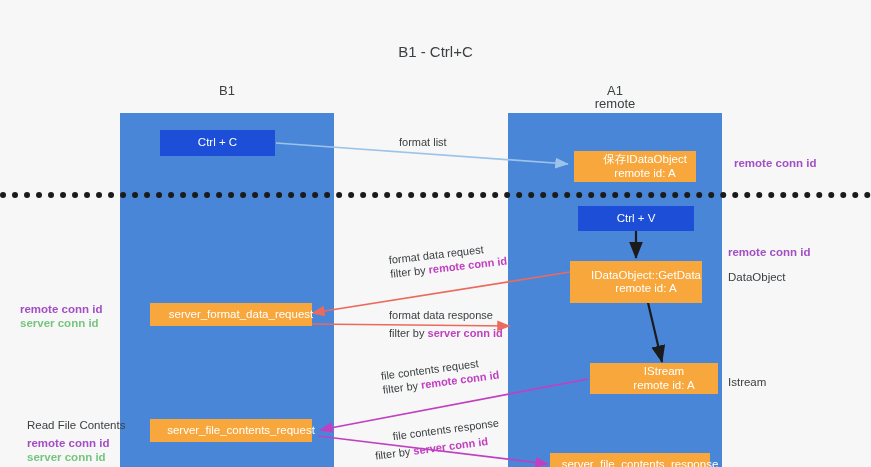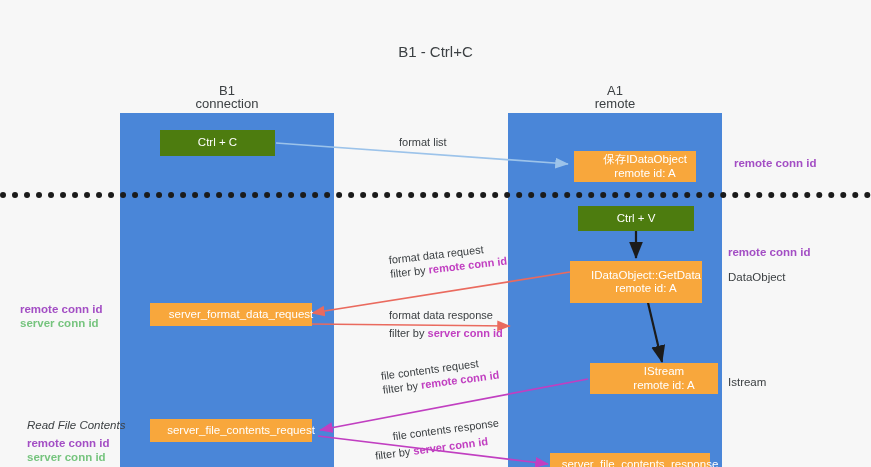--- a/index.html
+++ b/index.html
@@ -39,21 +39,21 @@
   .node{
     box-sizing:border-box;
     display:flex;flex-direction:column;align-items:center;justify-content:center;
     text-align:center;
     font-size:11.5px;line-height:13.5px;
     color:#ffffff;
     padding:2px 4px;
   }
   .node .l2{font-size:11.5px;}
   .orange{background:#f8a73c;padding-left:24px;}
-  .green{background:#4d7c0f;}
+  .green{background:#1d4ed8;}
 
   
   .caption{font-size:11.5px;line-height:14px;color:#3c4043;}
   .cid-remote{color:#a34ec4;font-weight:bold;}
   .cid-server-green{color:#76c47e;font-weight:bold;}
   .cid-server-purple{color:#c13fc1;font-weight:bold;}
 
   
   .alabel{
     font-size:11px;line-height:14px;color:#3c4043;white-space:nowrap;
@@ -67,21 +67,20 @@
 <body>
 
 <div id="stage">
 
   <div class="abs title">
     <div>B1 - Ctrl+C</div>
   </div>
 
   <div class="abs lane-head" style="left:120px;top:50px;width:214px;">
     <div>B1</div>
-    <div>connection</div>
   </div>
   <div class="abs lane-head" style="left:508px;top:50px;width:214px;">
     <div>A1</div>
     <div>remote</div>
   </div>
 
   <div class="abs lane" style="left:120px;top:79px;width:214px;height:382px;"></div>
   <div class="abs lane" style="left:508px;top:79px;width:214px;height:382px;"></div>
 
   <svg class="ov" viewBox="0 0 871 467">
@@ -161,21 +160,21 @@
 
   <div class="abs caption" style="left:728px;top:341px;">Istream</div>
 
   <div class="abs caption" style="left:734px;top:436px;">Write File Contents</div>
 
   <div class="abs" style="left:20px;top:268px;">
     <div class="caption cid-remote">remote conn id</div>
     <div class="caption cid-server-green">server conn id</div>
   </div>
 
-  <div class="abs caption" style="left:27px;top:384px;font-style:italic;">Read File Contents</div>
+  <div class="abs caption" style="left:27px;top:384px;">Read File Contents</div>
 
   <div class="abs" style="left:27px;top:402px;">
     <div class="caption cid-remote">remote conn id</div>
     <div class="caption cid-server-green">server conn id</div>
   </div>
 
   <div class="abs alabel" style="left:399px;top:101px;">format list</div>
 
   <div class="abs" style="left:388px;top:219px;">
     <div class="alabel rot-neg">

